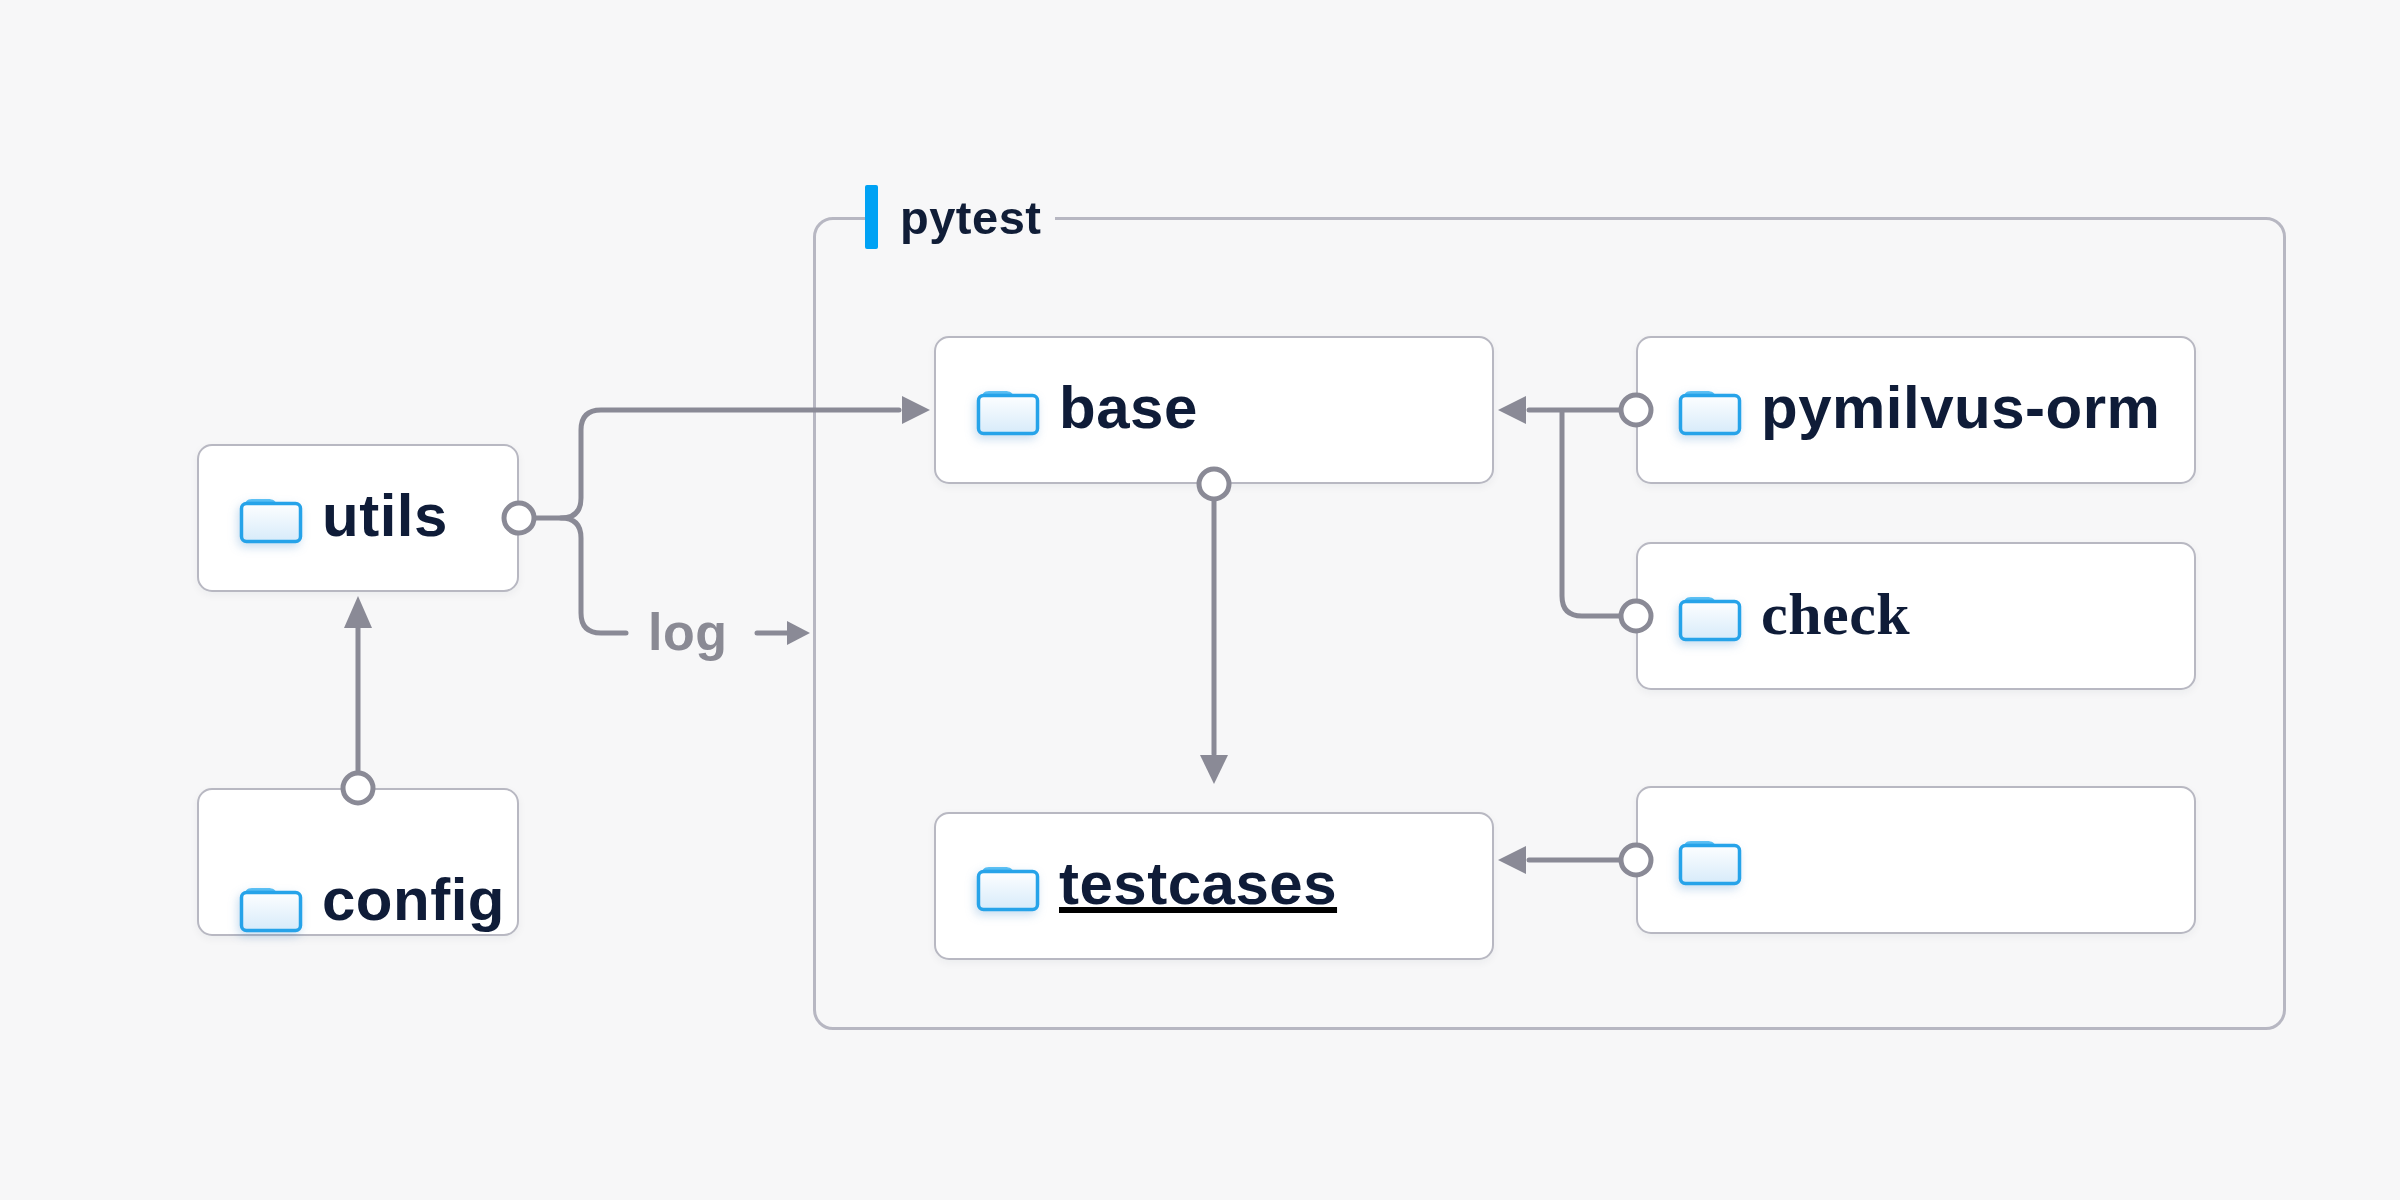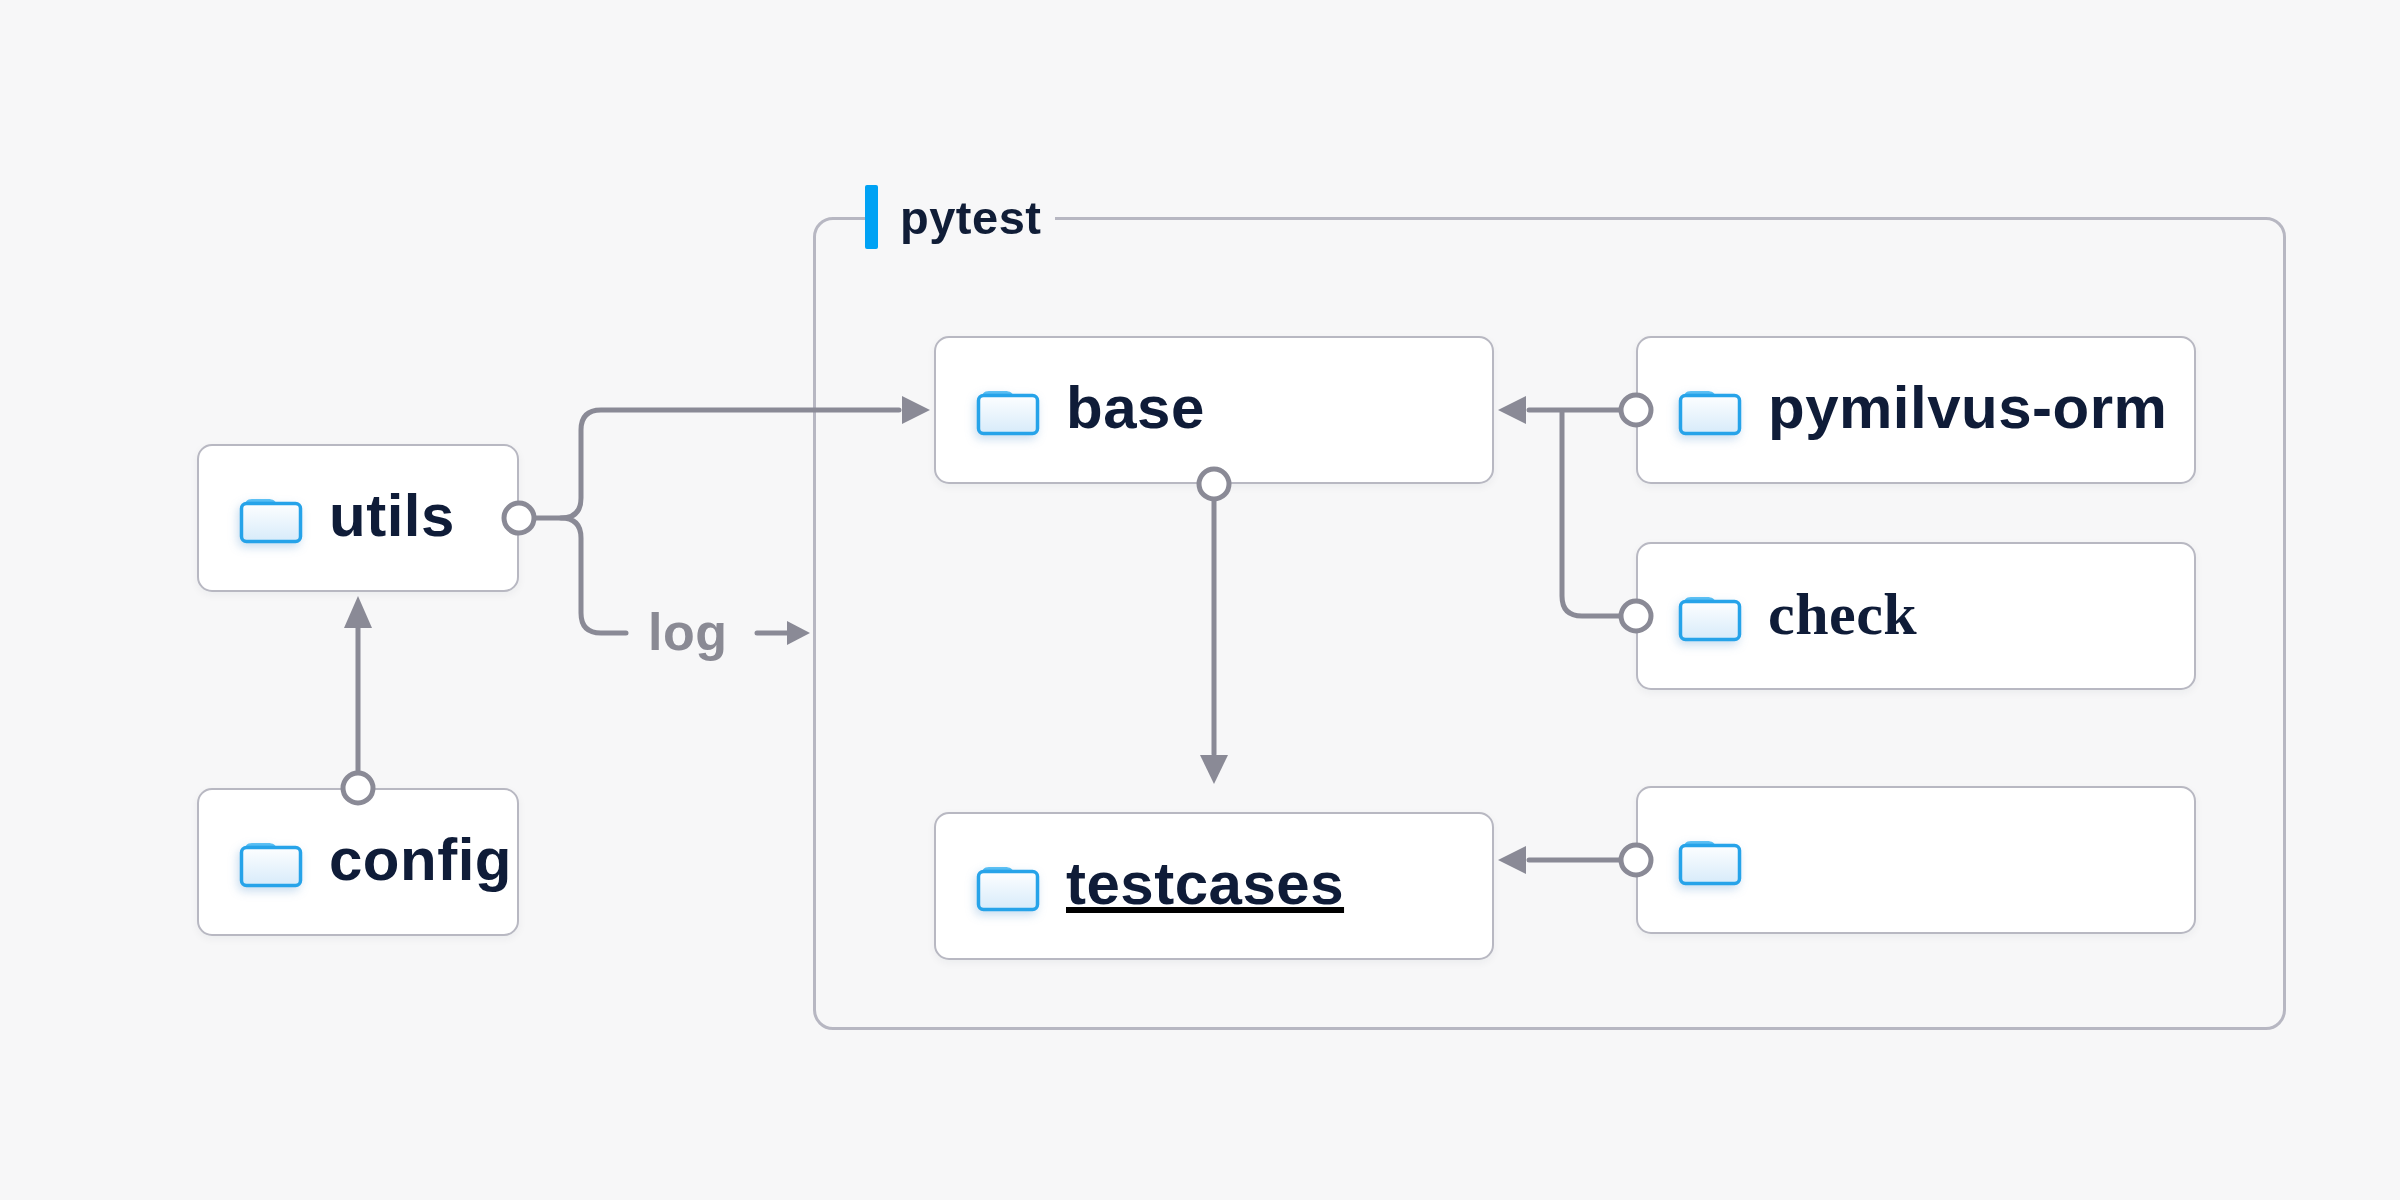--- a/index.html
+++ b/index.html
@@ -81,21 +81,21 @@
   .node {
     position: absolute;
     height: 148px;
     background: #ffffff;
     border: 2.5px solid #b8b8c2;
     border-radius: 15px;
     box-sizing: border-box;
     display: flex;
     align-items: center;
     padding-left: 38px;
-    gap: 24px;
+    gap: 17px;
     box-shadow: 0 3px 8px rgba(20, 30, 60, 0.05);
     z-index: 2;
   }
   .folder {
     width: 68px;
     height: 54px;
     flex: 0 0 auto;
     filter: drop-shadow(-2px 4px 5px rgba(40, 120, 190, 0.25));
   }
   .node-label {
@@ -195,21 +195,21 @@
 
   <div class="edge-label">log</div>
 
   <div class="node" style="left:156px; top:444px; width:322px;">
     <svg class="folder">
         <use href="#folder"></use>
       </svg>
     <span class="node-label">utils</span>
   </div>
 
-  <div class="node" style="left:156px; top:788px; width:322px;">
+  <div class="node" style="left:156px; top:788px; width:322px;align-items:flex-end;">
     <svg class="folder">
         <use href="#folder"></use>
       </svg>
     <span class="node-label">config</span>
   </div>
 
   <div class="node" style="left:893px; top:336px; width:560px;">
     <svg class="folder">
         <use href="#folder"></use>
       </svg>

